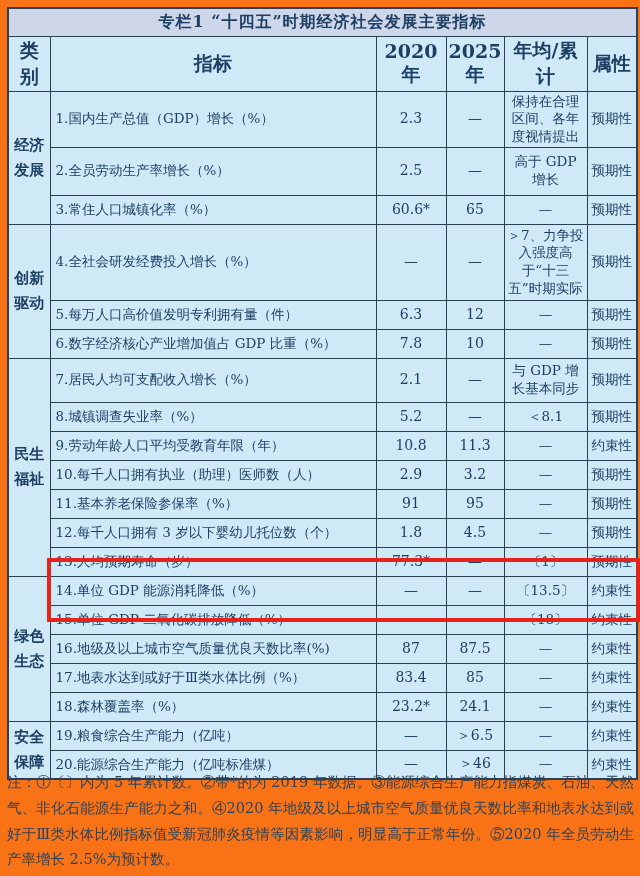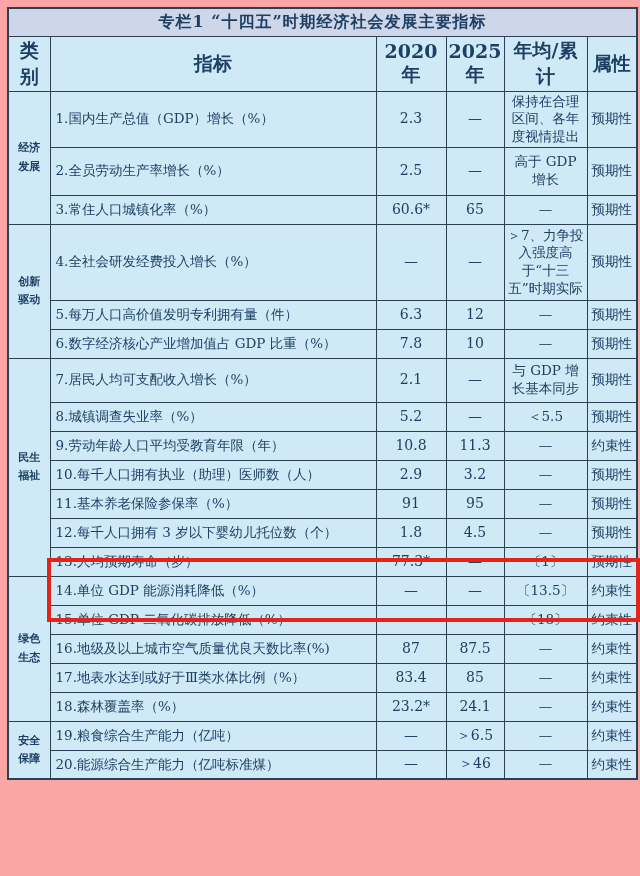--- a/index.html
+++ b/index.html
@@ -1,20 +1,20 @@
 <!DOCTYPE html>
 <html><head>
 <meta charset="utf-8">
 <style>
   * { box-sizing: border-box; }
   html,body { margin:0; padding:0; background:#ffffff; }
   .doc {
     position: relative;
     width: 640px; height: 876px;
-    background: #fca5a5;
+    background: #f97316;
     font-family: "DejaVu Serif", "Liberation Serif", serif;
     color: #1d3f63;
     overflow: hidden;
   }
   table.indicators {
     position: absolute; left: 7px; top: 7px;
     width: 629px;
     border-collapse: collapse;
     table-layout: fixed;
     background: #cfe9f7;
@@ -36,21 +36,21 @@
     padding: 1px 2px;
   }
   td {
     font-size: 14px;
     text-align: center;
     padding: 1px 2px;
     line-height: 1.28;
   }
   td.category {
     font-weight: bold;
-    font-size: 11px;
+    font-size: 15px;
     padding: 0 5px;
     line-height: 1.65;
     text-align: center;
   }
   td.ind {
     text-align: left;
     padding-left: 5px; padding-right: 2px;
     font-size: 13.5px;
   }
   td.avg  { font-size: 13.5px; line-height: 1.3; }
@@ -150,21 +150,21 @@
           <td class="ind">7.居民人均可支配收入增长（%）</td>
           <td class="num">2.1</td>
           <td class="num">—</td>
           <td class="avg">与 GDP 增长基本同步</td>
           <td class="attr">预期性</td>
         </tr>
         <tr style="height: 29px;">
           <td class="ind">8.城镇调查失业率（%）</td>
           <td class="num">5.2</td>
           <td class="num">—</td>
-          <td class="avg">＜5.5</td>
+          <td class="avg">＜8.1</td>
           <td class="attr">预期性</td>
         </tr>
         <tr style="height: 29px;">
           <td class="ind">9.劳动年龄人口平均受教育年限（年）</td>
           <td class="num">10.8</td>
           <td class="num">11.3</td>
           <td class="avg">—</td>
           <td class="attr">约束性</td>
         </tr>
         <tr style="height: 29px;">
@@ -244,14 +244,15 @@
           <td class="num">—</td>
           <td class="num">＞46</td>
           <td class="avg">—</td>
           <td class="attr">约束性</td>
         </tr>
       </tbody>
   </table>
 
   <div id="hl-box" style="border-color: rgb(228, 35, 27); left: 47px; top: 558px; width: 593.047px; height: 64px;"></div>
 
+  <p class="note">注：①〔〕内为 5 年累计数。②带*的为 2019 年数据。③能源综合生产能力指煤炭、石油、天然气、非化石能源生产能力之和。④2020 年地级及以上城市空气质量优良天数比率和地表水达到或好于Ⅲ类水体比例指标值受新冠肺炎疫情等因素影响，明显高于正常年份。⑤2020 年全员劳动生产率增长 2.5%为预计数。</p>
 
 </div>
 
 </body></html>

